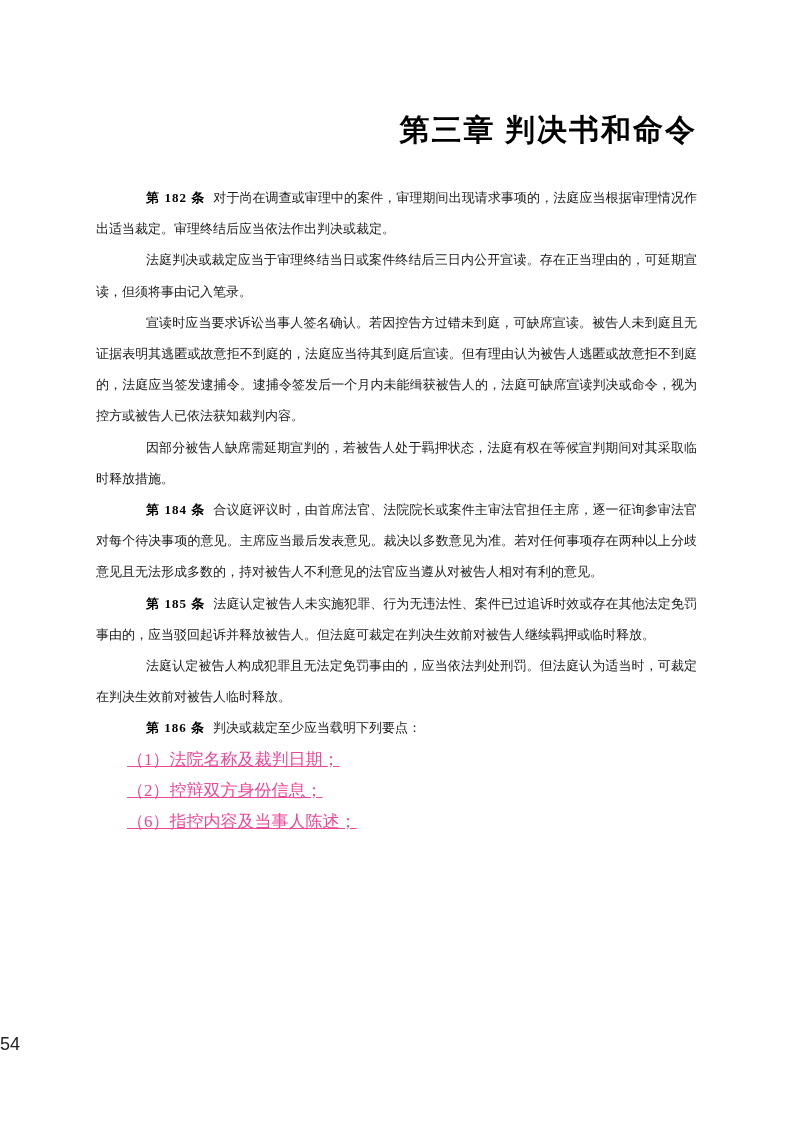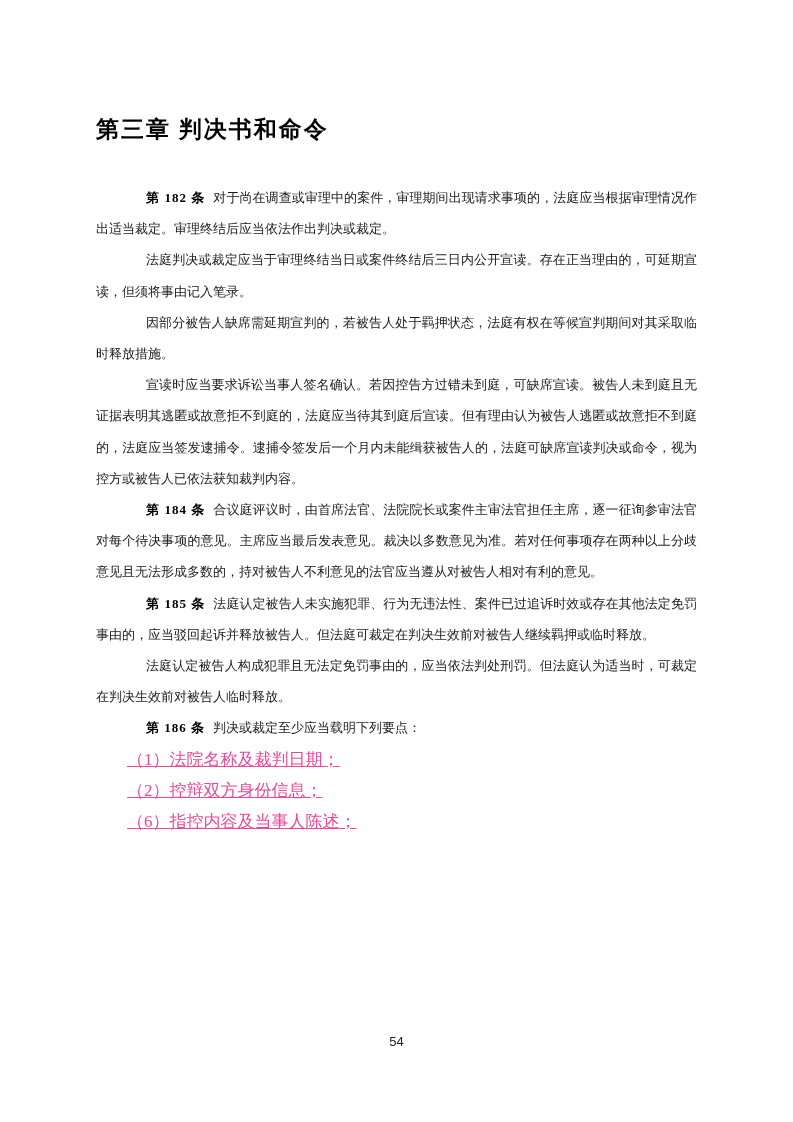--- a/index.html
+++ b/index.html
@@ -18,23 +18,23 @@
     background: #ffffff;
     overflow: hidden;
   }
   .content {
     position: absolute;
     left: 96px;
     top: 112px;
     width: 601px;
   }
   .chapter-title {
-    font-size: 23px;
+    font-size: 30px;
     font-weight: 700;
-    text-align: left;
+    text-align: right;
     margin: 0 0 34px 0;
     letter-spacing: 2px;
     line-height: 36px;
     color: #000;
   }
   p.para {
     font-size: 13px;
     line-height: 31.2px;
     text-align: justify;
     margin: 0;
@@ -55,38 +55,37 @@
     padding-left: 31px;
     text-indent: 0;
     color: #ec4899;
     text-decoration: underline;
   }
   .page-number {
     position: absolute;
     left: 0;
     right: 0;
     top: 1034px;
-    text-align: center;
-    font-size: 13px;
+    font-size: 18px;
     color: #222;
     font-family: "Liberation Sans", "DejaVu Sans", sans-serif;
   }
 </style>
 </head>
 <body>
 
 <div class="page">
   <div class="content">
     <h1 class="chapter-title">第三章 判决书和命令</h1>
 
     <div id="paragraphs">
         <p class="para"><b class="article-no">第 182 条</b><span>对于尚在调查或审理中的案件，审理期间出现请求事项的，法庭应当根据审理情况作出适当裁定。审理终结后应当依法作出判决或裁定。</span></p>
         <p class="para"><span>法庭判决或裁定应当于审理终结当日或案件终结后三日内公开宣读。存在正当理由的，可延期宣读，但须将事由记入笔录。</span></p>
+        <p class="para"><span>宣读时应当要求诉讼当事人签名确认。若因控告方过错未到庭，可缺席宣读。被告人未到庭且无证据表明其逃匿或故意拒不到庭的，法庭应当待其到庭后宣读。但有理由认为被告人逃匿或故意拒不到庭的，法庭应当签发逮捕令。逮捕令签发后一个月内未能缉获被告人的，法庭可缺席宣读判决或命令，视为控方或被告人已依法获知裁判内容。</span></p>
         <p class="para"><span>因部分被告人缺席需延期宣判的，若被告人处于羁押状态，法庭有权在等候宣判期间对其采取临时释放措施。</span></p>
-        <p class="para"><span>宣读时应当要求诉讼当事人签名确认。若因控告方过错未到庭，可缺席宣读。被告人未到庭且无证据表明其逃匿或故意拒不到庭的，法庭应当待其到庭后宣读。但有理由认为被告人逃匿或故意拒不到庭的，法庭应当签发逮捕令。逮捕令签发后一个月内未能缉获被告人的，法庭可缺席宣读判决或命令，视为控方或被告人已依法获知裁判内容。</span></p>
         <p class="para"><b class="article-no">第 184 条</b><span>合议庭评议时，由首席法官、法院院长或案件主审法官担任主席，逐一征询参审法官对每个待决事项的意见。主席应当最后发表意见。裁决以多数意见为准。若对任何事项存在两种以上分歧意见且无法形成多数的，持对被告人不利意见的法官应当遵从对被告人相对有利的意见。</span></p>
         <p class="para"><b class="article-no">第 185 条</b><span>法庭认定被告人未实施犯罪、行为无违法性、案件已过追诉时效或存在其他法定免罚事由的，应当驳回起诉并释放被告人。但法庭可裁定在判决生效前对被告人继续羁押或临时释放。</span></p>
         <p class="para"><span>法庭认定被告人构成犯罪且无法定免罚事由的，应当依法判处刑罚。但法庭认为适当时，可裁定在判决生效前对被告人临时释放。</span></p>
         <p class="para"><b class="article-no">第 186 条</b><span>判决或裁定至少应当载明下列要点：</span></p>
       </div>
 
     <div id="list">
         <p class="item">（1）法院名称及裁判日期；</p>
         <p class="item">（2）控辩双方身份信息；</p>
         <p class="item">（6）指控内容及当事人陈述；</p>

